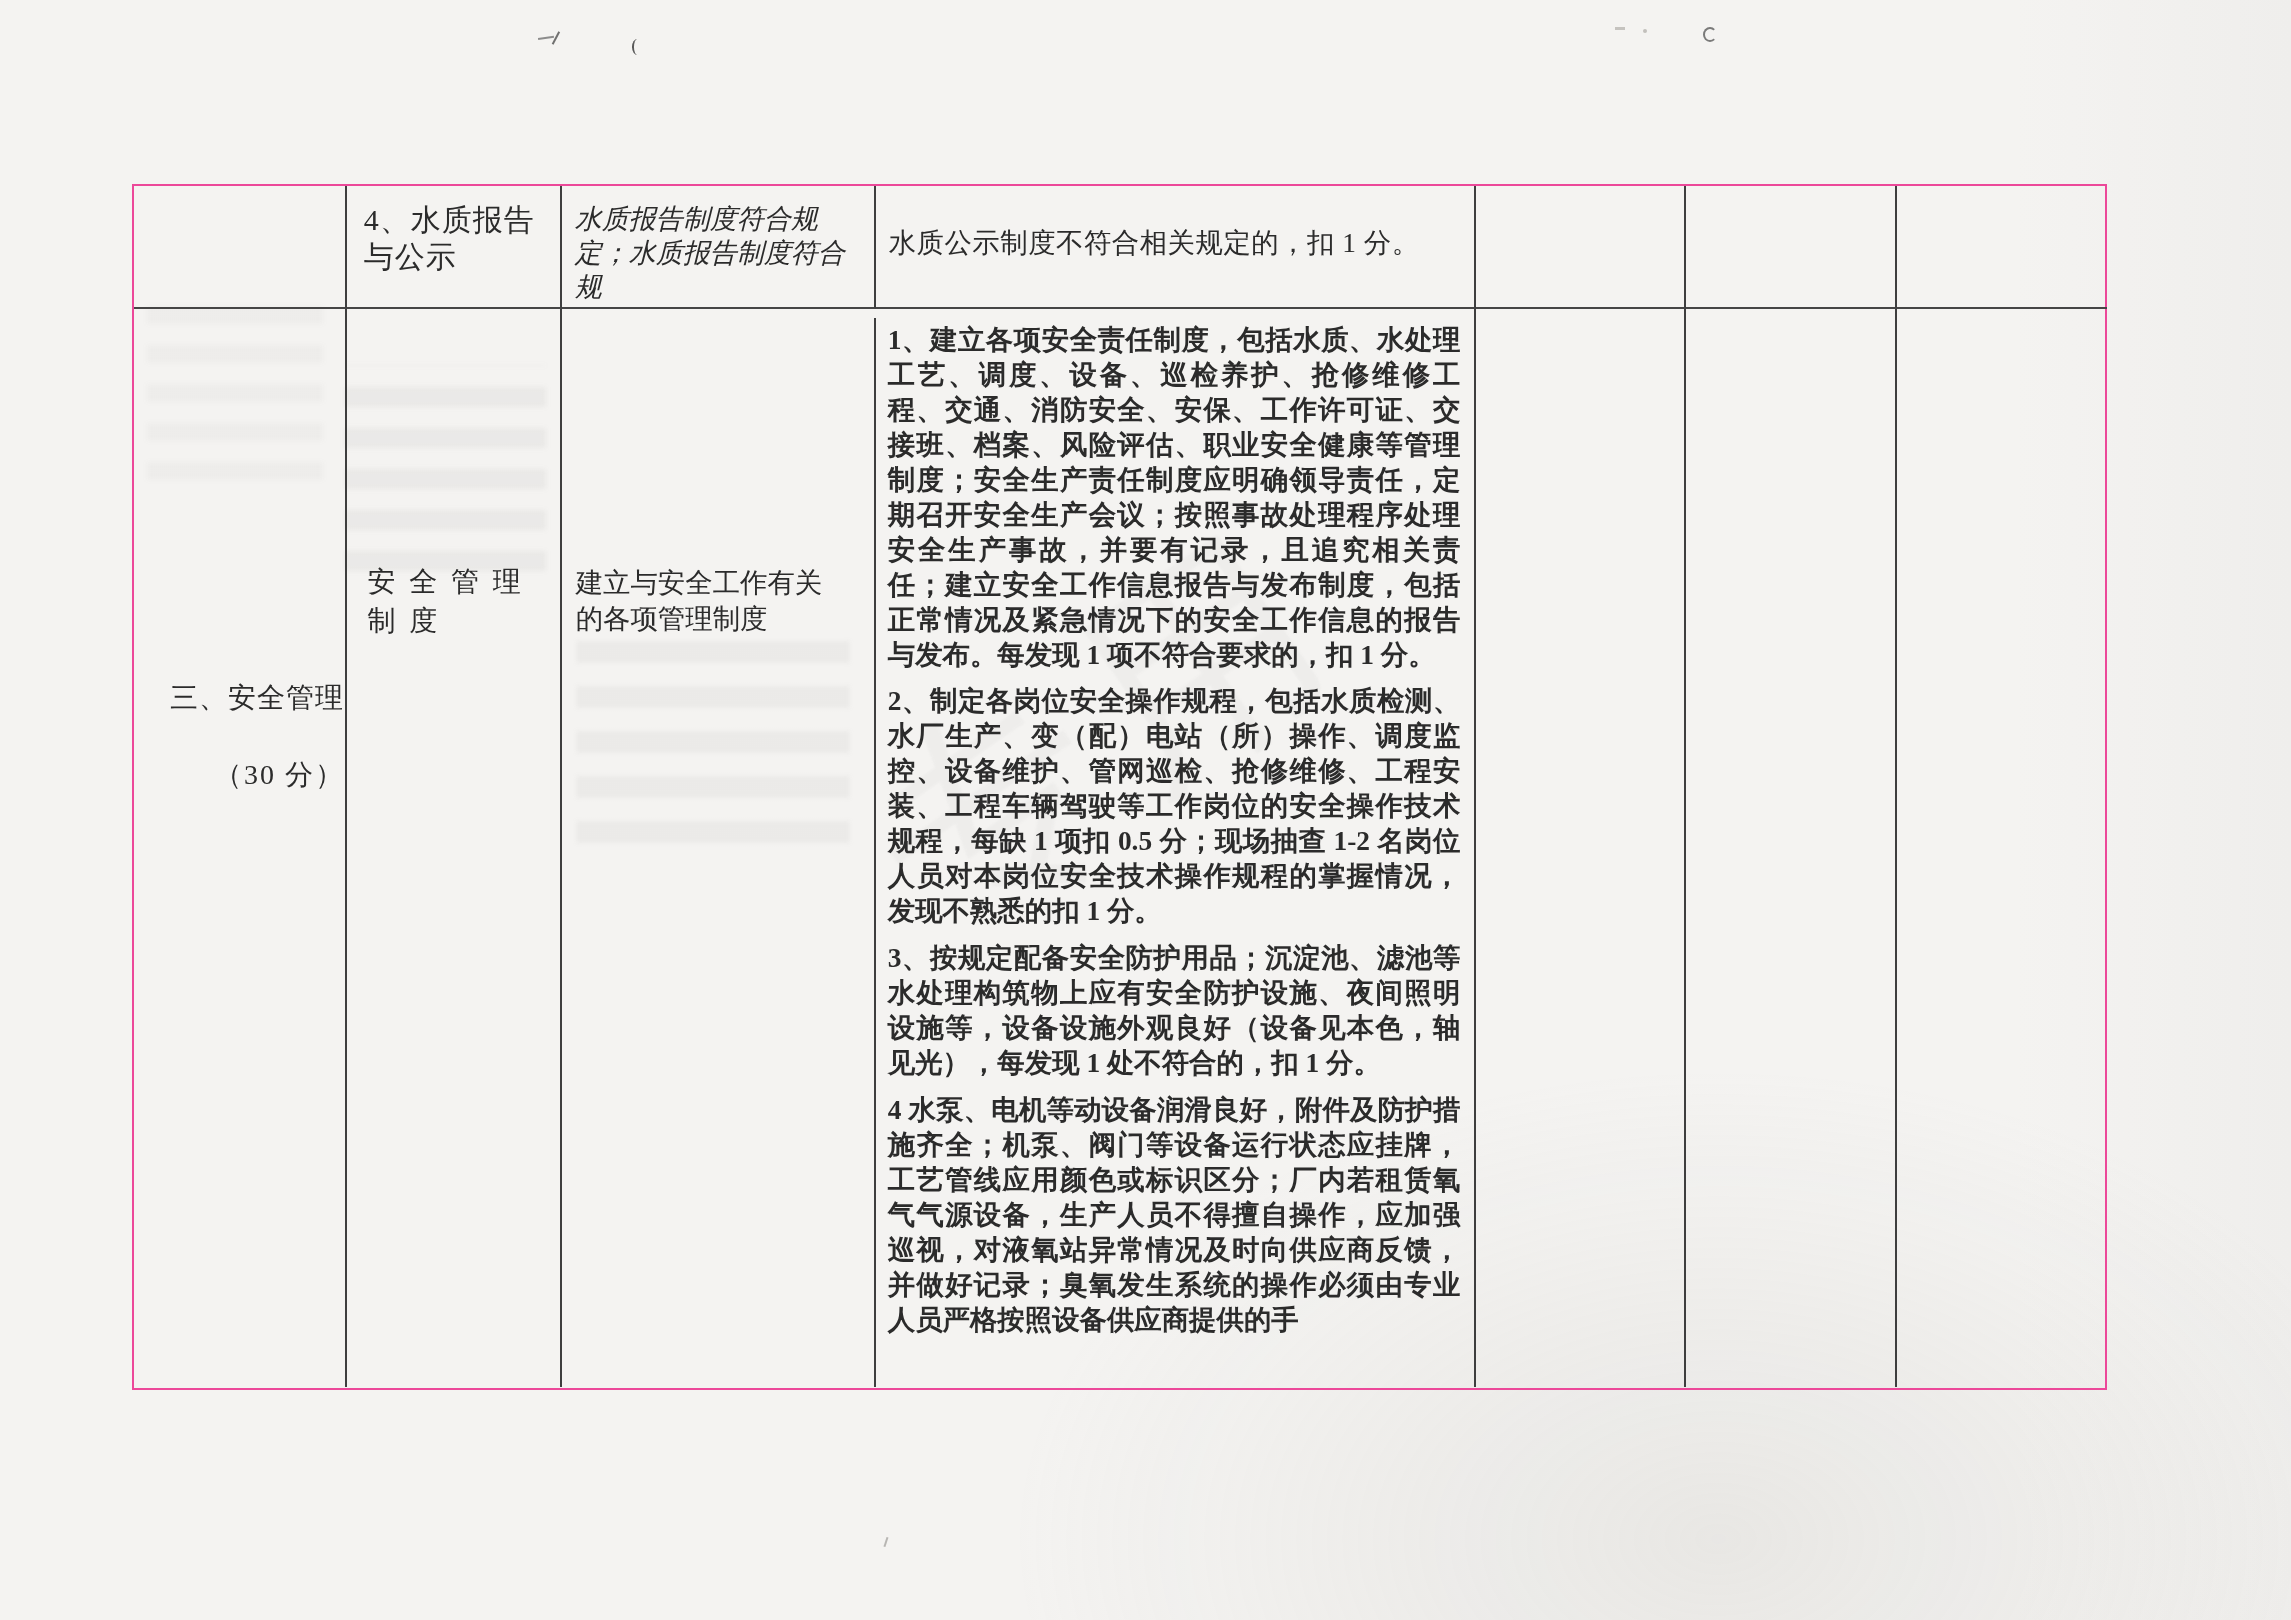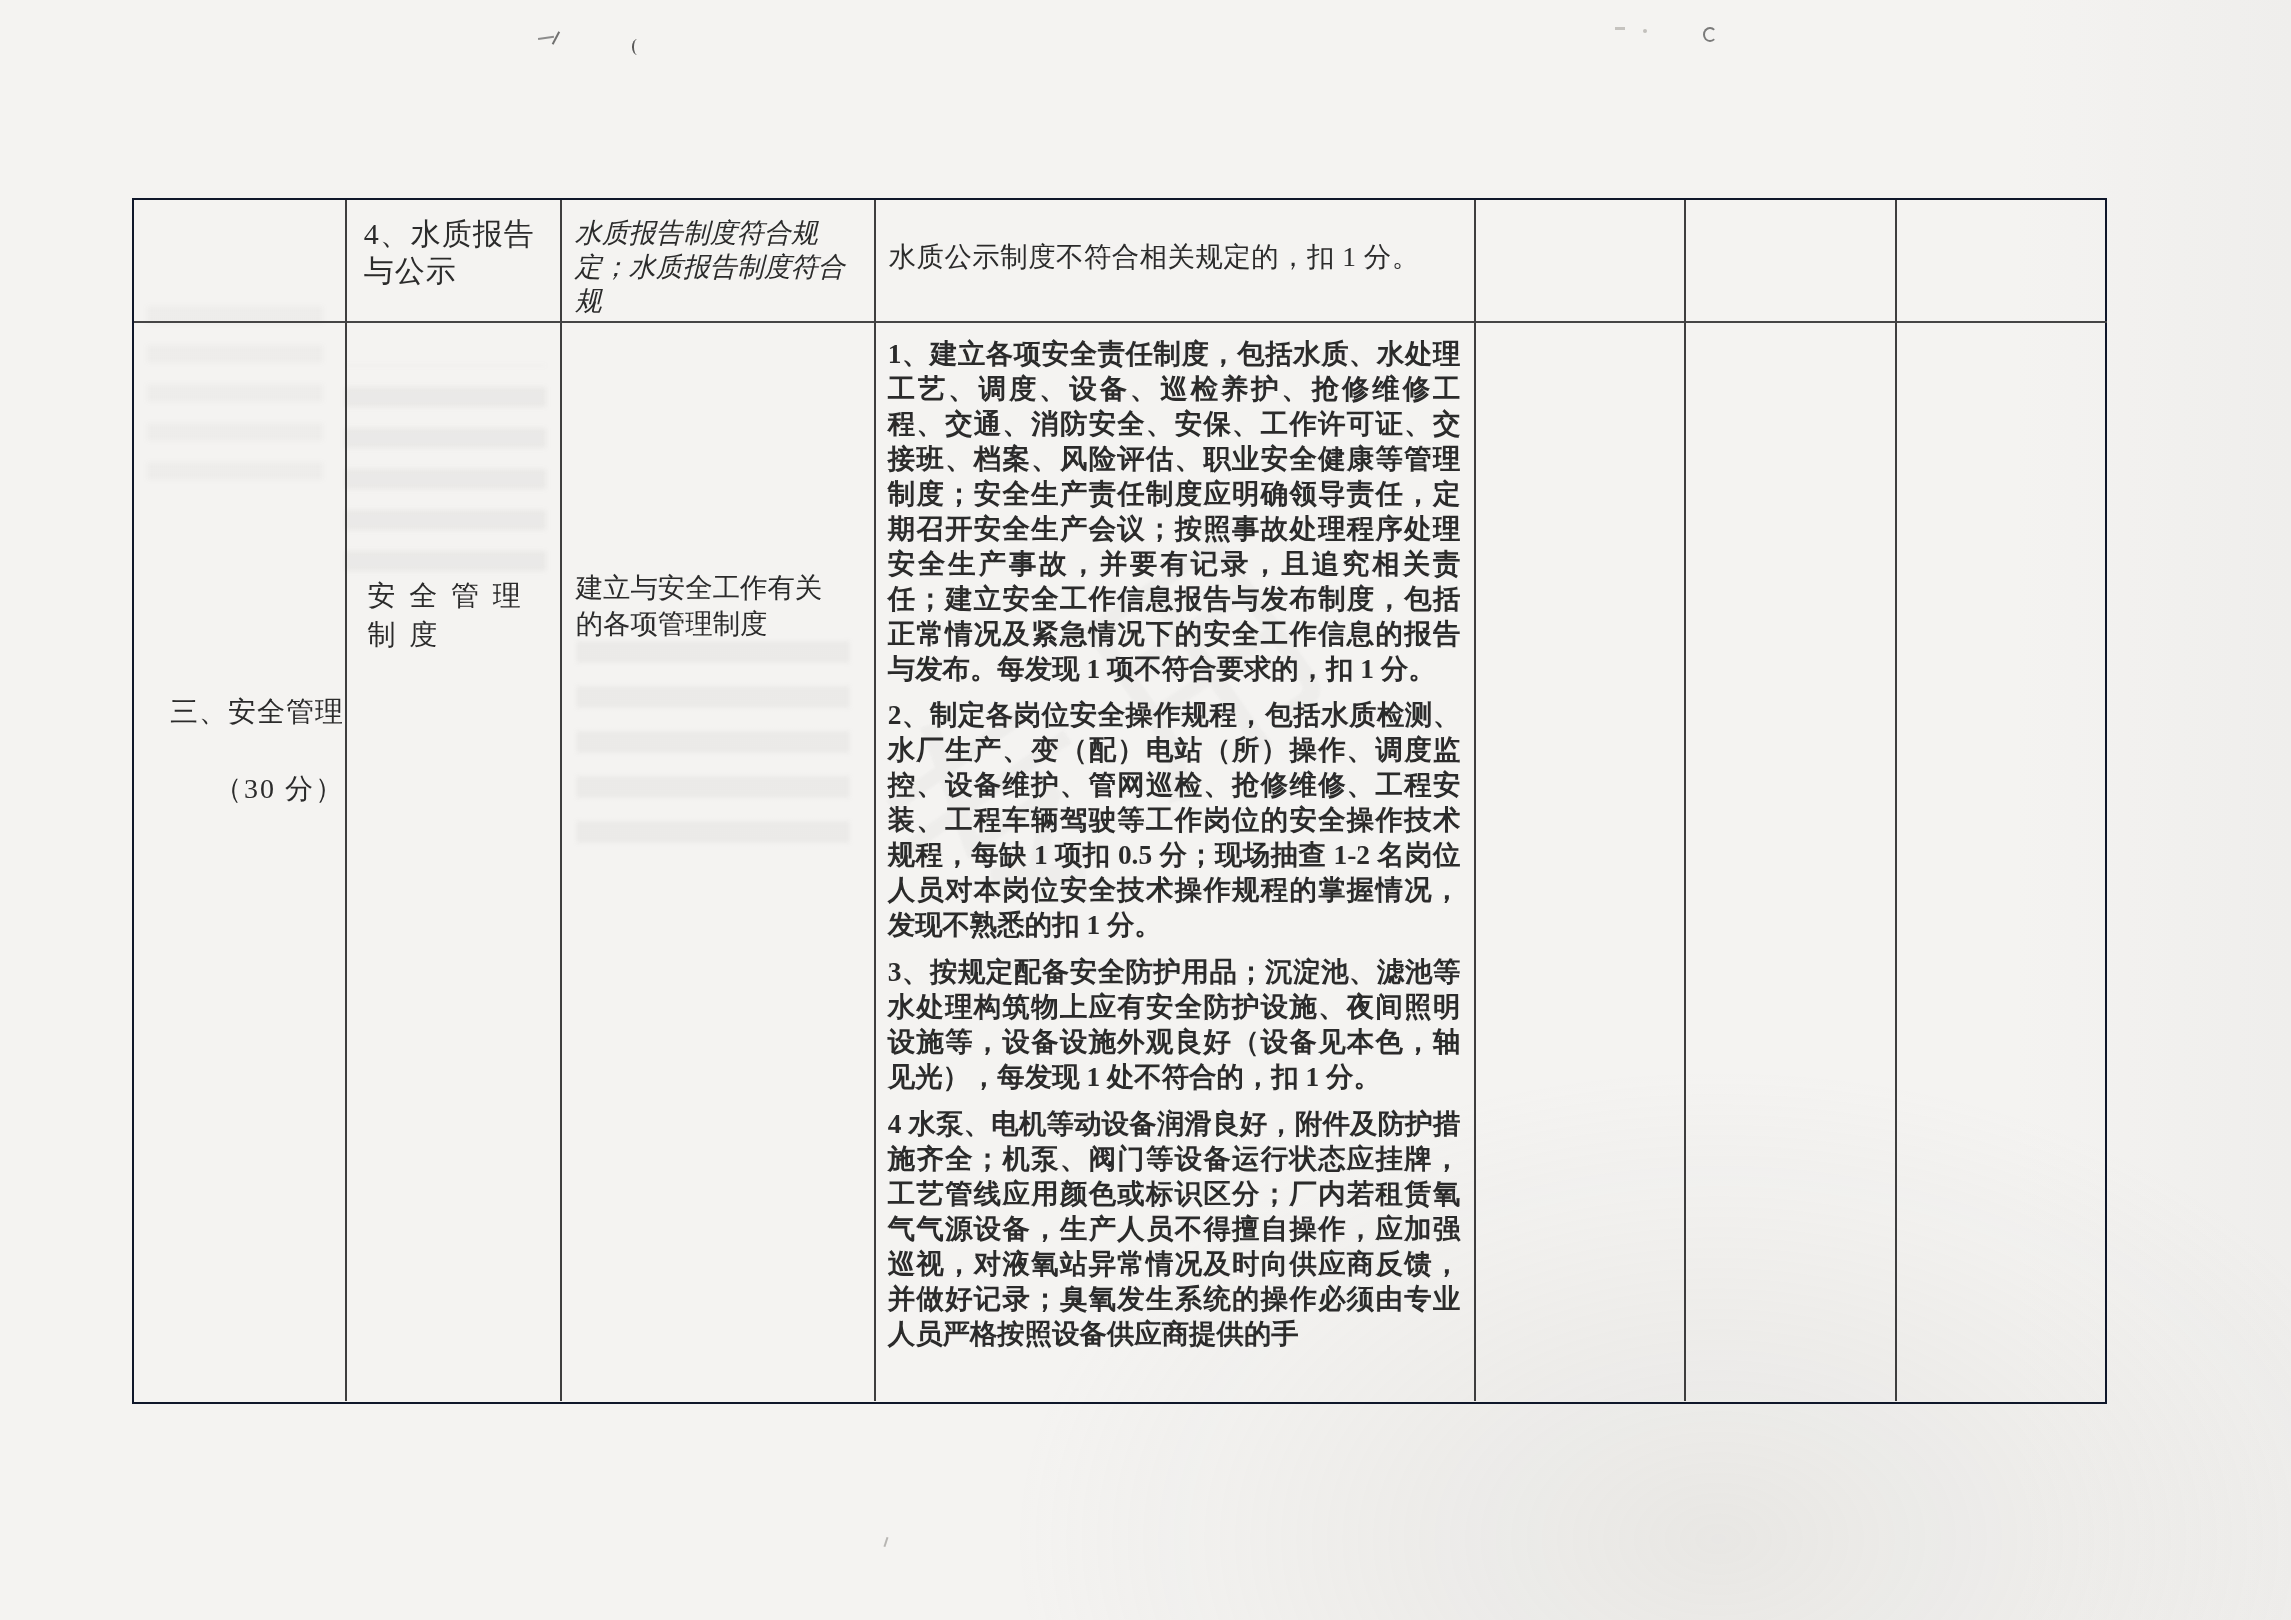--- a/index.html
+++ b/index.html
@@ -9,25 +9,25 @@
       radial-gradient(1176px 784px at 75% 95%, rgba(180,178,172,0.18), rgba(0,0,0,0) 60%),
       linear-gradient(90deg, #f4f3f1 0%, #f4f3f1 88%, #efeeec 100%),
       #f4f3f1;
     font-family:"Liberation Serif","DejaVu Serif",serif;
     color:#2b2b2b;
     -webkit-font-smoothing:antialiased;
   }
 
   
   .score-table{
-    position:absolute;left:132px;top:198px;width:1971px;height:1202px;
+    position:absolute;left:132px;top:184px;width:1971px;height:1202px;
     display:grid;
     grid-template-columns:213px 215px 314px 600px 210px 211px 210px;
     grid-template-rows:123px 1078px;
-    border:2px solid #0f172a;
+    border:2px solid #ec4899;
     box-sizing:content-box;
     background:transparent;
   }
   .cell{
     border-right:2px solid #3e3e3e;
     border-bottom:2px solid #454545;
     box-sizing:border-box;
     overflow:hidden;
     position:relative;
   }
@@ -37,21 +37,21 @@
   
   .r1-item{font-size:30px;line-height:37px;padding:14.7px 5.9px 0 16.7px;letter-spacing:1px;}
   .r1-standard{font-size:27px;line-height:34px;padding:15.7px 7.8px 0 12.7px;font-style:italic;}
   .r1-scoring{font-size:27.4px;padding:39px 0 0 12.7px;white-space:nowrap;letter-spacing:0.5px;}
 
   
   .r2-category{font-size:28px;padding:370px 0 0 36px;letter-spacing:1px;}
   .r2-category .score-line{margin-top:39px;padding-left:33px;letter-spacing:2px;text-align:right;}
   .r2-item{font-size:28px;padding:253px 0 0 20.6px;}
   .r2-item .ln{letter-spacing:13.7px;line-height:39px;}
-  .r2-standard{font-size:27.4px;line-height:36px;padding:247px 43px 0 13.7px;}
+  .r2-standard{font-size:27.4px;line-height:36px;padding:247px 43px 0 13.7px;margin-top:9px;}
   .r2-scoring{font-size:27.4px;line-height:35px;padding:13.7px 13.7px 0 11.8px;
     text-align:justify;text-justify:inter-ideograph;font-weight:bold;}
   .r2-scoring p{margin:0 0 11.8px 0;}
 
   
   .noise{position:absolute;pointer-events:none;}
   .tick1{left:538px;top:37px;width:15.7px;height:2px;background:#6a6a6a;transform:rotate(-8deg);opacity:.75;}
   .tick2{left:555px;top:31px;width:2px;height:13.7px;background:#4f4f4f;transform:rotate(28deg);opacity:.8;}
   .tick3{left:632px;top:39px;width:8.8px;height:15.7px;border-left:2.9px solid #3f3f3f;border-radius:50% 0 0 50%;opacity:.85;}
   .tick4{left:1615px;top:27.4px;width:9.8px;height:2.9px;background:#b9b7b3;opacity:.8;}

